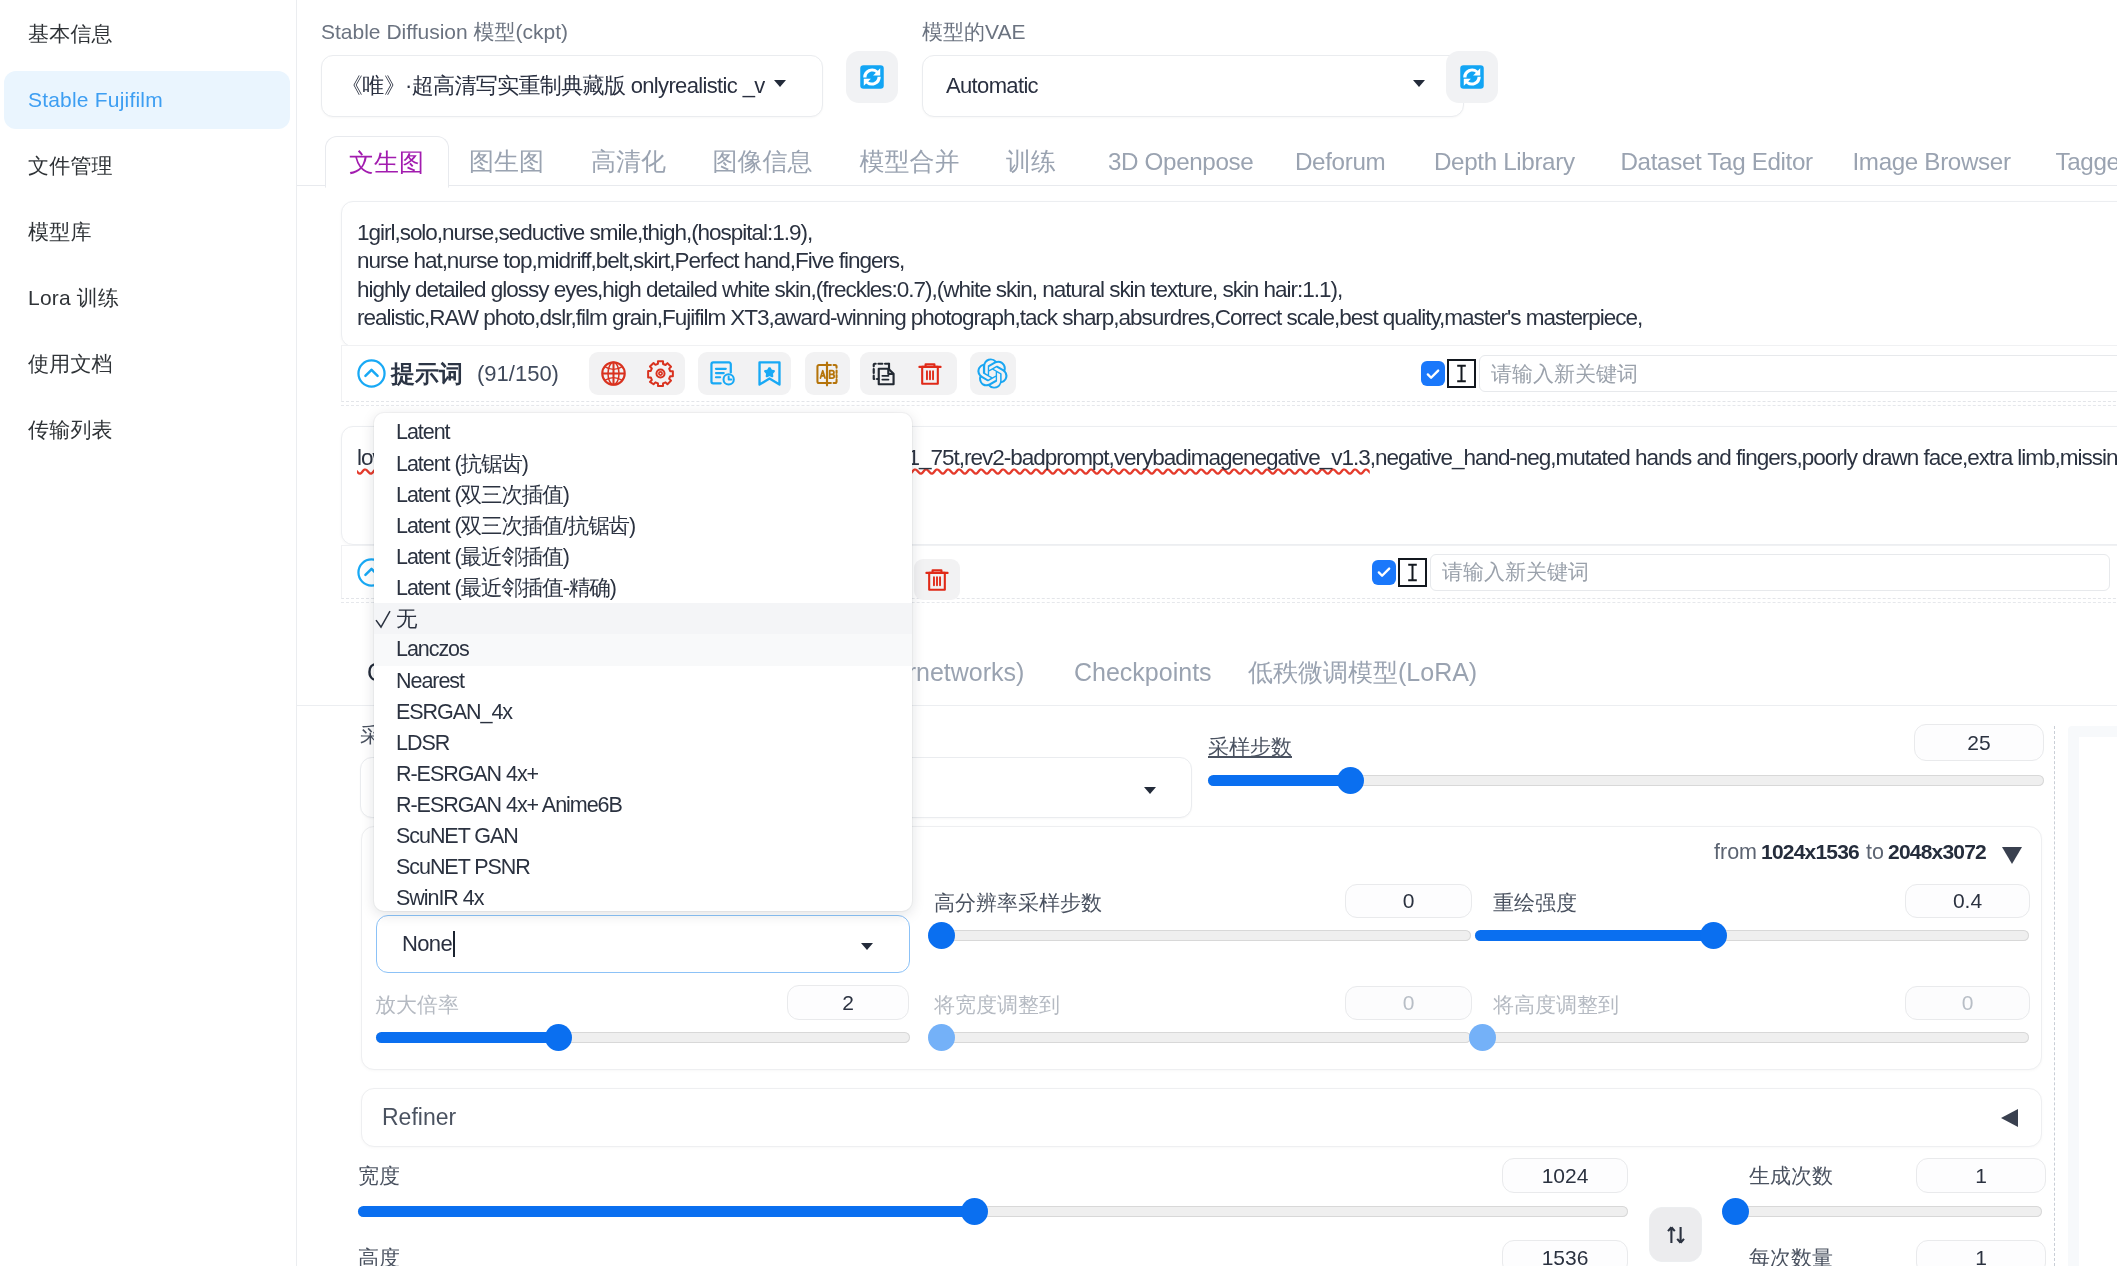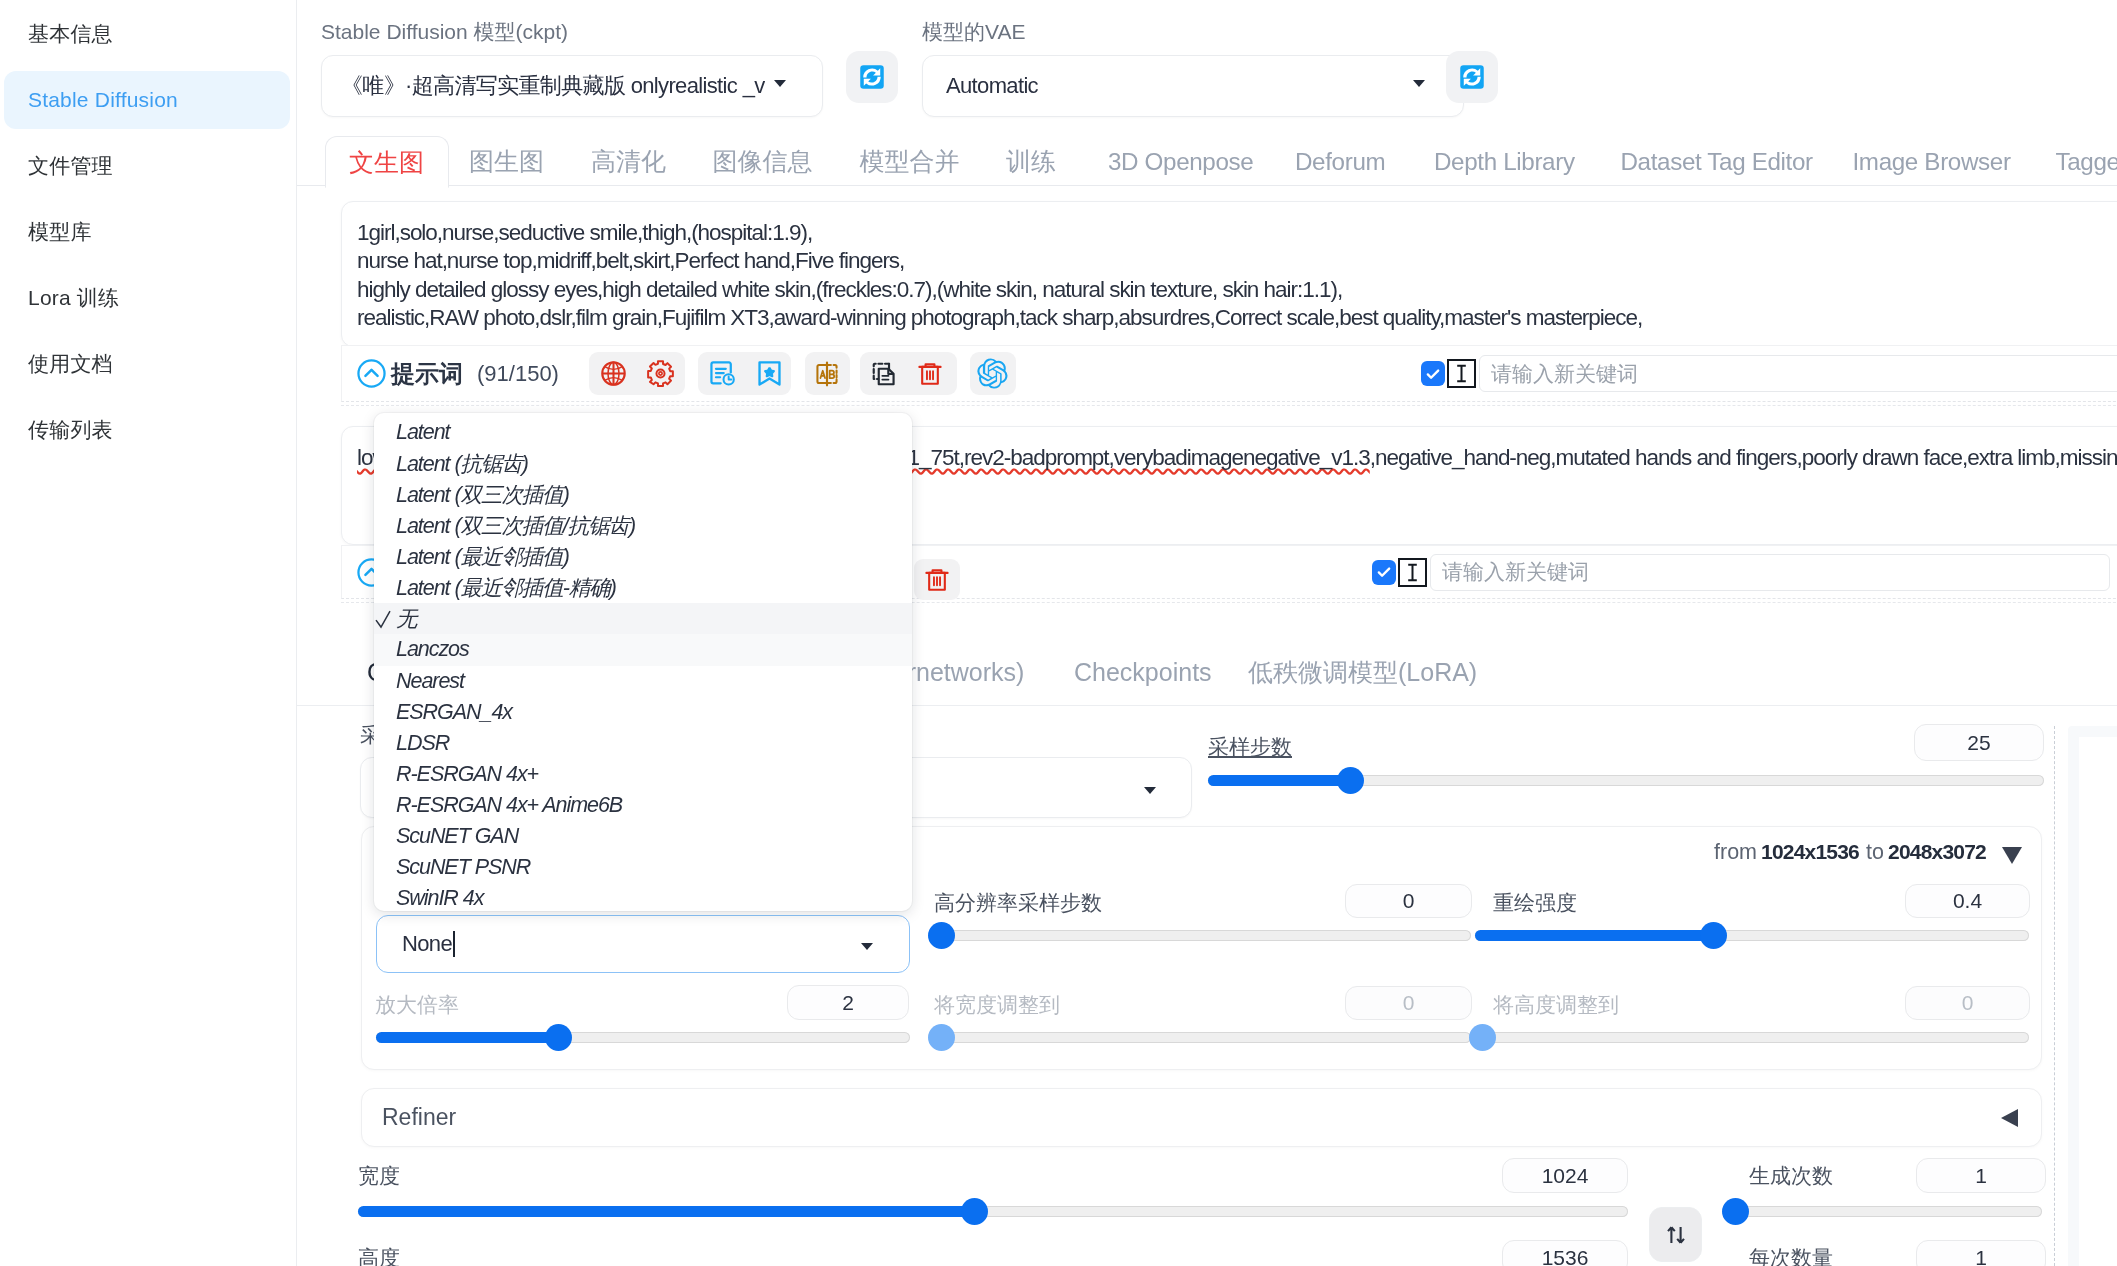--- a/index.html
+++ b/index.html
@@ -29,21 +29,21 @@
   .refresh-btn{width:52px;height:52px;border-radius:13px;background:#f1f2f4;
     display:flex;align-items:center;justify-content:center;}
 
   
   .tabbar{position:absolute;left:0;top:136px;right:0;height:50px;
     border-bottom:1px solid #e8eaee;}
   .tab{position:absolute;top:0px;height:51px;font-size:25px;color:#9aa3b1;
     display:flex;align-items:center;white-space:nowrap;padding:0 23.5px;}
   .tab.cjk{font-size:25px;}
   .tab.lat{font-size:24.2px;letter-spacing:-0.35px;}
-  .tab.active{color:#ef4444;background:#fff;border:1px solid #e8eaee;border-bottom:1px solid #fff;
+  .tab.active{color:#a21caf;background:#fff;border:1px solid #e8eaee;border-bottom:1px solid #fff;
     border-radius:12px 12px 0 0;height:52px;top:0px;font-weight:400;}
   .ta{border:1px solid #eceef1;border-radius:12px;background:#fff;padding:14px 16px;
     font-size:22.5px;line-height:28.4px;color:#2b3240;white-space:pre;overflow:hidden;
     letter-spacing:-1.02px;box-shadow:0 1px 3px rgba(16,24,40,.035);}
 
   .toolbar{height:60px;border:1px solid #f0f1f3;border-bottom:1px dashed #e3e5e9;
     display:flex;align-items:center;background:#fff;position:relative;}
   .tb-title{display:flex;align-items:center;gap:4px;margin-left:19px;}
   .tb-title .t{font-size:24px;font-weight:700;color:#2c3545;}
   .tb-count{font-size:22px;color:#404a5c;margin-left:14px;}
@@ -89,36 +89,36 @@
     border-right:17px solid #39404f;position:absolute;right:23px;}
   .swapbtn{width:53px;height:55px;border:1px solid #eceef0;border-radius:13px;background:#ececee;
     display:flex;align-items:center;justify-content:center;}
   .select-box.focused{border:1px solid #8cc2f7;box-shadow:none;}
   .cursor{width:2px;height:26px;background:#1b2330;margin-left:1px;}
 
   
   .dd{background:#fff;border-radius:10px;box-shadow:0 3px 14px rgba(16,24,40,.13),0 0 0 1px rgba(16,24,40,.035);
     overflow:hidden;z-index:50;}
   .dd-item{height:31.07px;display:flex;align-items:center;padding-left:22px;font-size:21.5px;
-    color:#2b3240;white-space:nowrap;letter-spacing:-1.05px;font-style:italic;}
+    color:#2b3240;white-space:nowrap;letter-spacing:-1.05px;}
   .dd-item.selected{background:#f4f5f7;padding-left:0;}
   .dd-item.hovered{background:#f8f9fa;}
   .dd-item .tick{display:flex;align-items:center;margin-left:1px;margin-right:5px;}
 </style>
 </head>
 <body>
 
 <div class="app">
 
   <div class="sidebar">
     <div class="nav-item" style="top:5px;">
         <span>基本信息</span>
       </div>
     <div class="nav-item active" style="top:71px;">
-        <span>Stable Diffusion</span>
+        <span>Stable Fujifilm</span>
       </div>
     <div class="nav-item" style="top:137px;">
         <span>文件管理</span>
       </div>
     <div class="nav-item" style="top:203px;">
         <span>模型库</span>
       </div>
     <div class="nav-item" style="top:269px;">
         <span>Lora 训练</span>
       </div>

